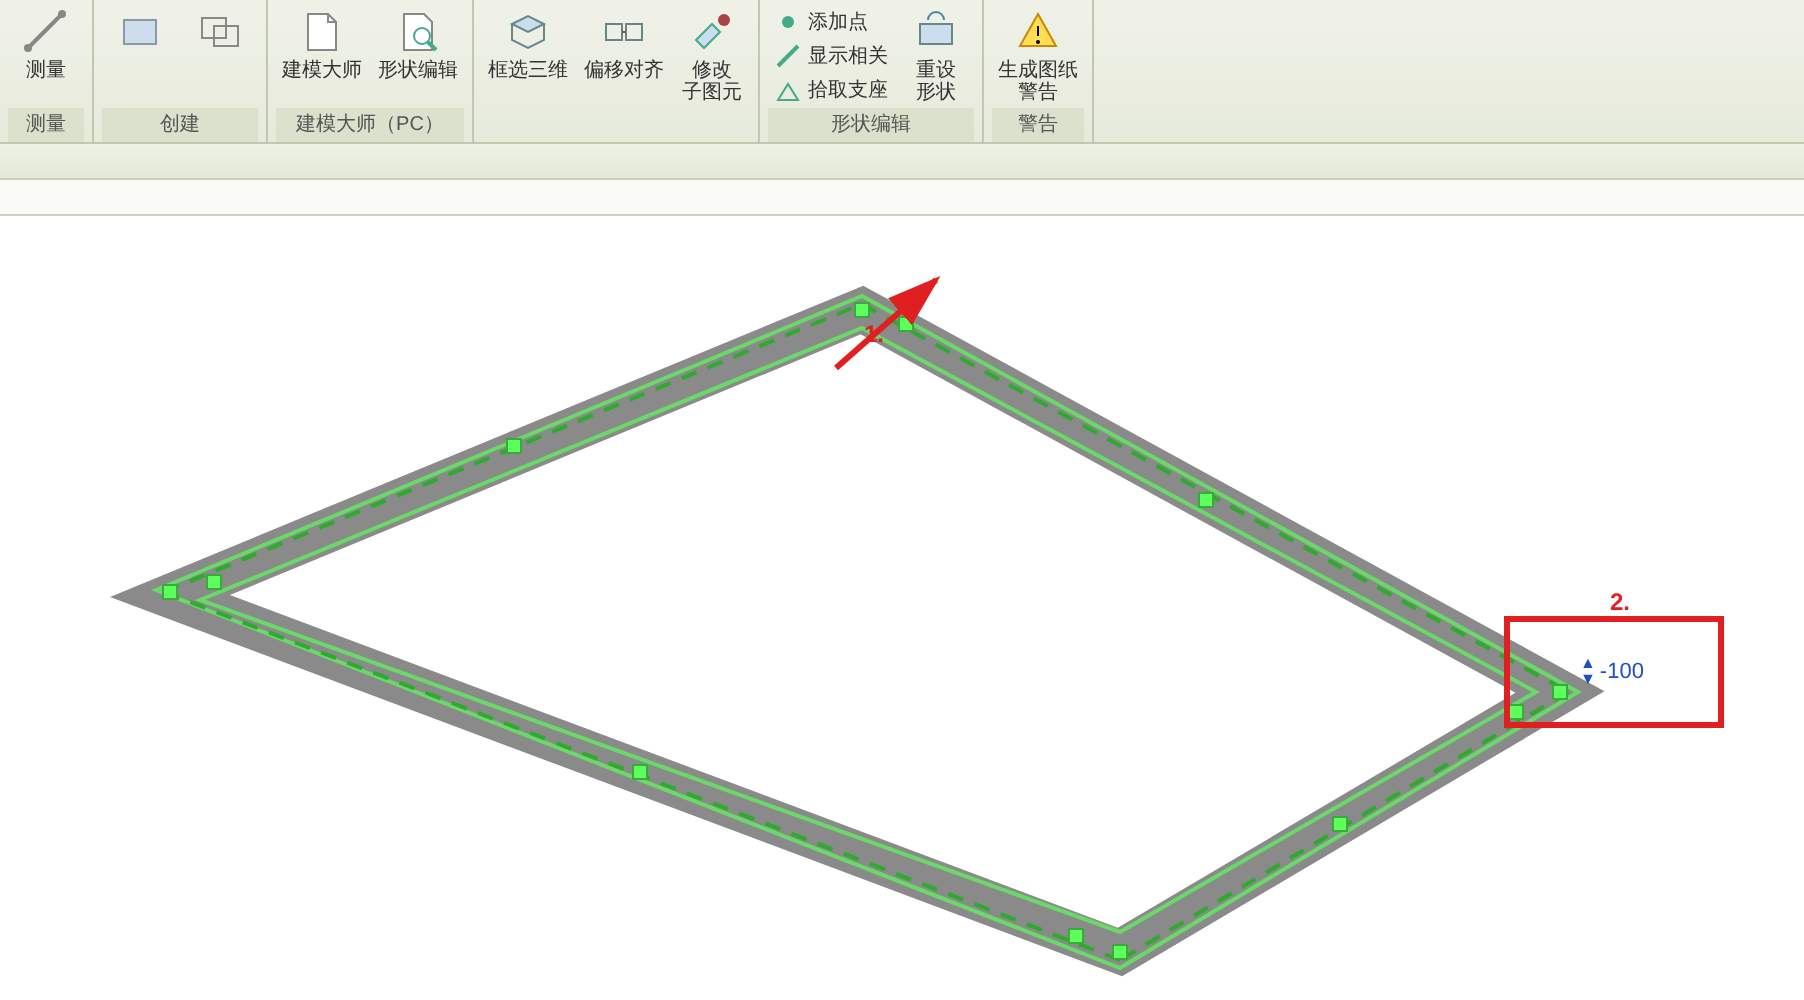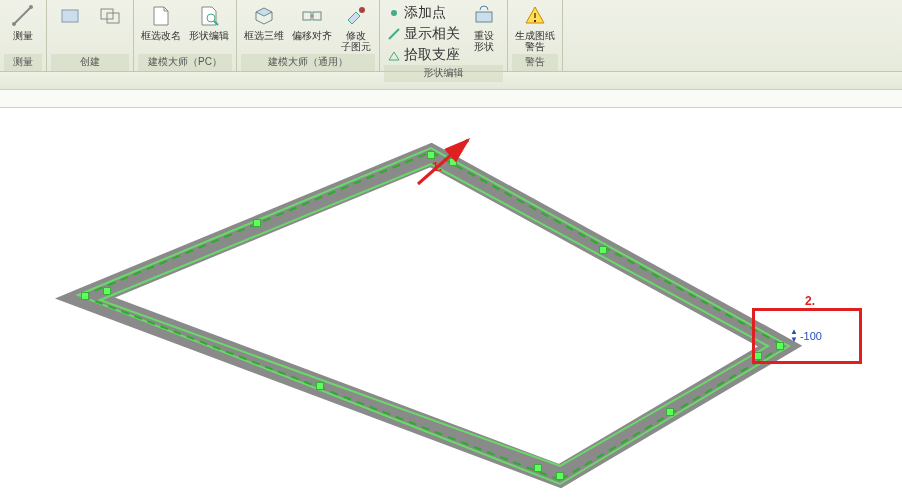--- a/index.html
+++ b/index.html
@@ -66,21 +66,21 @@
       flex-direction: column;
       gap: 1px;
       padding-top: 1px;
     }
     .srbtn {
       display: flex;
       align-items: center;
       gap: 3px;
       padding: 1px 3px;
       cursor: pointer;
-      font-size: 14px;
+      font-size: 10px;
       color: #333;
     }
     .srbtn .sicon {
       width: 14px;
       height: 14px;
       display: flex;
       align-items: center;
       justify-content: center;
     }
     .subribbon {
@@ -188,21 +188,21 @@
 
   <div class="ribbon-group">
     <div class="ribbon-group-buttons">
       <div class="rbtn">
         <span class="icon">
           <svg width="24" height="24">
               <path d="M5 3 h10 l4 4 v14 h-14 z" fill="#fff" stroke="#888"></path>
               <path d="M15 3 v4 h4" fill="none" stroke="#888"></path>
             </svg>
         </span>
-        <span class="rbtn-label">框选改名</span>
+        <span class="rbtn-label">建模大师</span>
       </div>
       <div class="rbtn">
         <span class="icon">
           <svg width="24" height="24">
               <path d="M5 3 h10 l4 4 v14 h-14 z" fill="#fff" stroke="#888"></path>
               <circle cx="14" cy="14" r="4" fill="none" stroke="#4a8"></circle>
               <line x1="17" y1="17" x2="21" y2="21" stroke="#4a8" stroke-width="2"></line>
             </svg>
         </span>
         <span class="rbtn-label">形状编辑</span>
@@ -236,21 +236,20 @@
         <span class="icon">
           <svg width="24" height="24">
               <path d="M4 16 l8-8 4 4 -8 8 z" fill="#cde" stroke="#4a8"></path>
               <circle cx="18" cy="6" r="3" fill="#a44"></circle>
             </svg>
         </span>
         <span class="rbtn-label">修改
 子图元</span>
       </div>
     </div>
-    <div class="ribbon-group-label">建模大师（通用）</div>
   </div>
 
   <div class="ribbon-group">
     <div class="ribbon-group-buttons">
       <div class="small-row">
         <div class="srbtn">
           <span class="sicon">
               <svg width="14" height="14">
                 <circle cx="7" cy="7" r="3" fill="#4a8"></circle>
               </svg>

